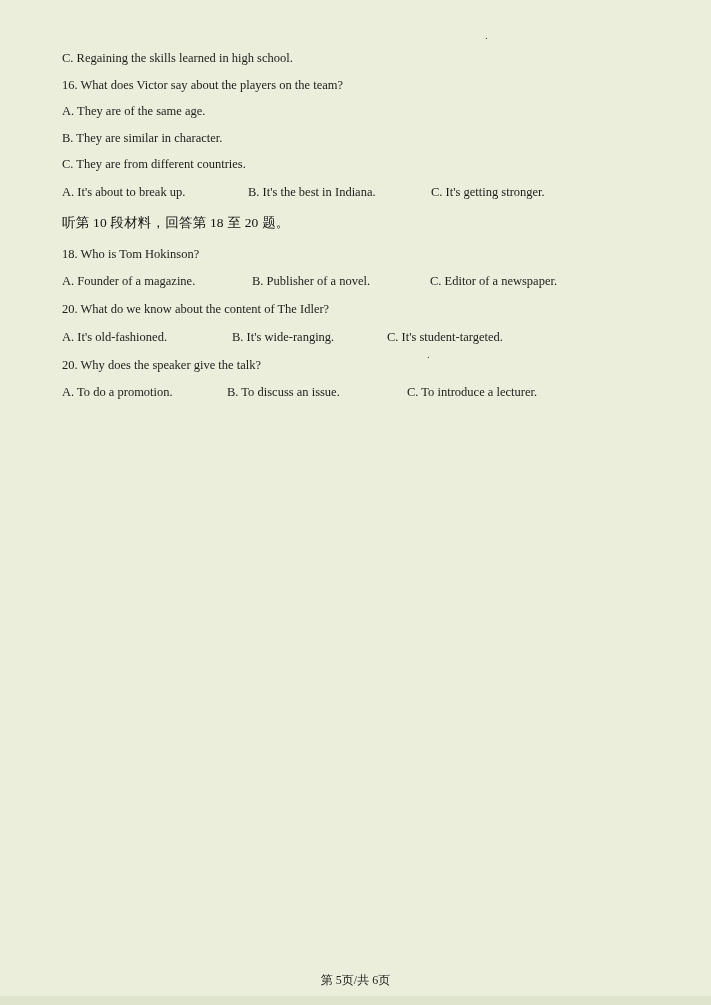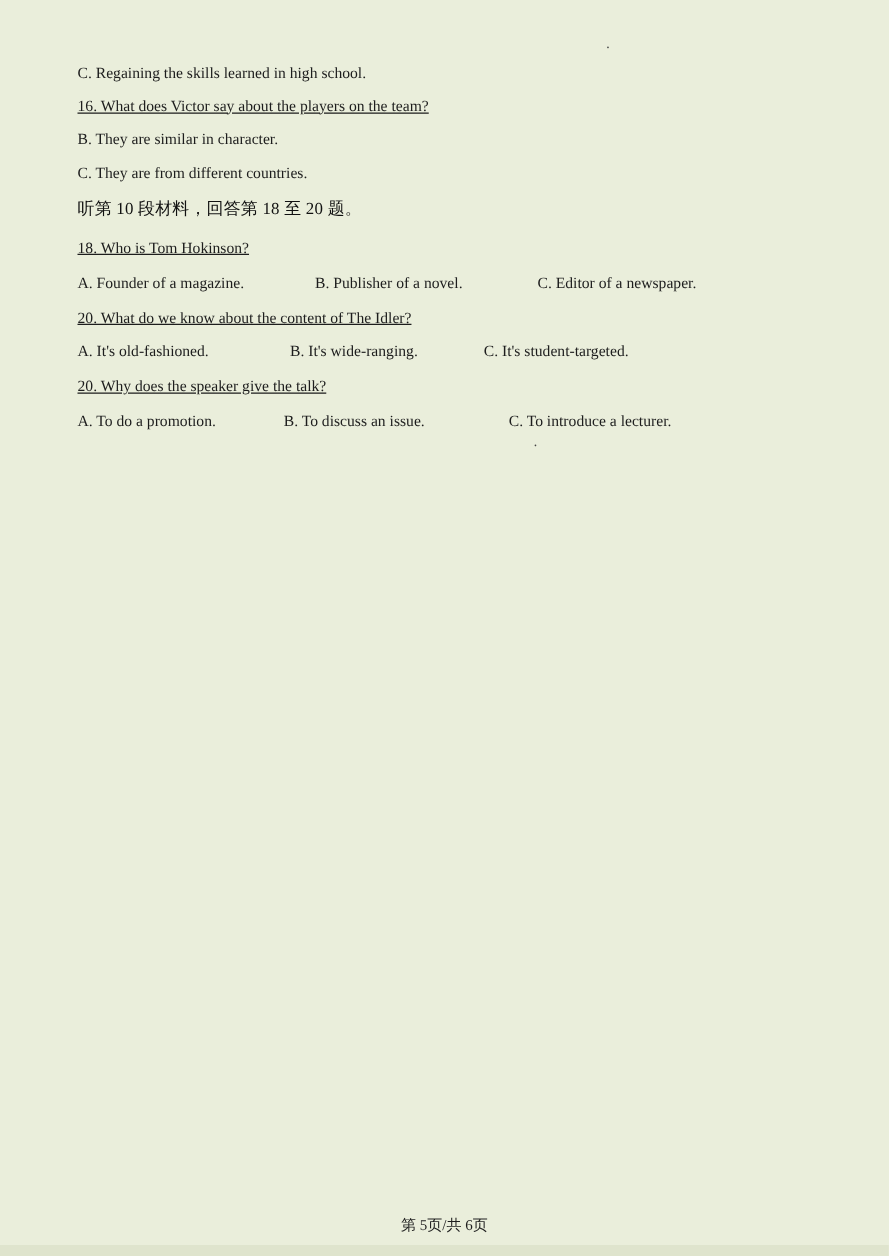--- a/index.html
+++ b/index.html
@@ -31,21 +31,20 @@
   }
   .line {
     font-size: 12.5px;
     line-height: 1.0;
     margin: 0 0 14px 0;
     white-space: pre;
     color: #1d1d1d;
   }
   .line.q {
     margin-bottom: 14px;
-    text-decoration: underline;
   }
   .opts {
     font-size: 12.5px;
     margin: 0 0 14px 0;
     position: relative;
     height: 15px;
     color: #1d1d1d;
   }
   .opts span {
     position: absolute;
@@ -96,23 +95,29 @@
 
 <div class="page">
 
   <div class="dot-top">.</div>
   <div class="dot-mid">.</div>
 
   <div class="content">
 
     <p class="line">C. Regaining the skills learned in high school.</p>
     <p class="line q">16. What does Victor say about the players on the team?</p>
+    <p class="line">A. They are of the same age.</p>
     <p class="line">B. They are similar in character.</p>
     <p class="line">C. They are from different countries.</p>
 
+    <div class="opts">
+      <span style="left:0px">A. It's about to break up.</span>
+      <span style="left:186px">B. It's the best in Indiana.</span>
+      <span style="left:369px">C. It's getting stronger.</span>
+    </div>
 
     <p class="section-head">听第 10 段材料，回答第 18 至 20 题。</p>
 
     <p class="line q">18. Who is Tom Hokinson?</p>
     <div class="opts">
       <span style="left:0px">A. Founder of a magazine.</span>
       <span style="left:190px">B. Publisher of a novel.</span>
       <span style="left:368px">C. Editor of a newspaper.</span>
     </div>
 

